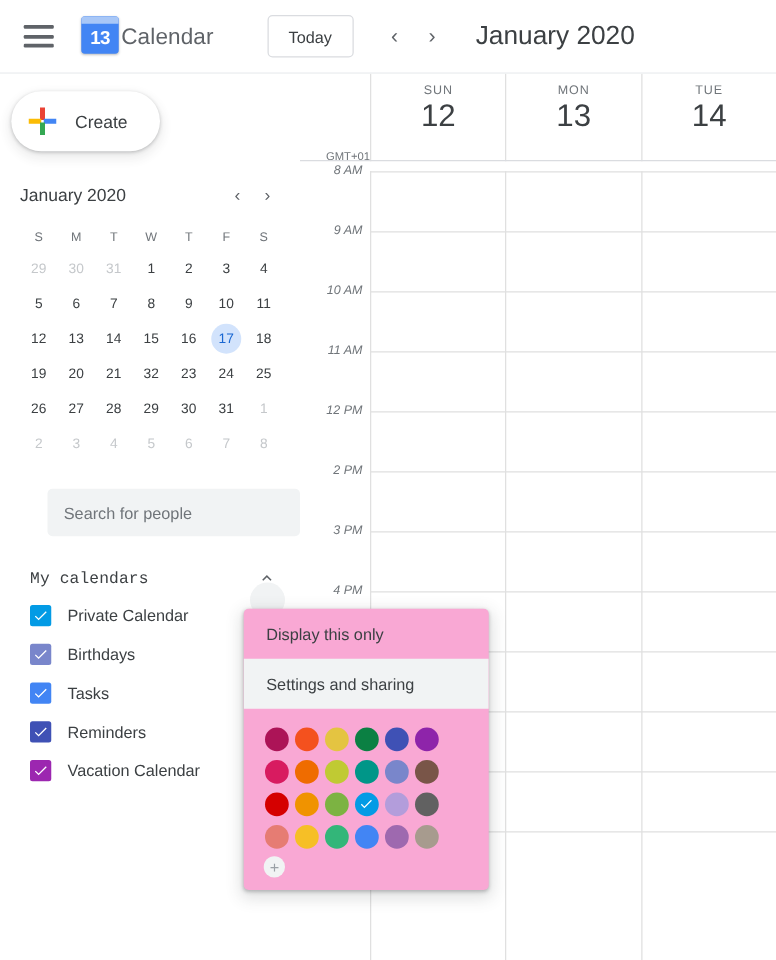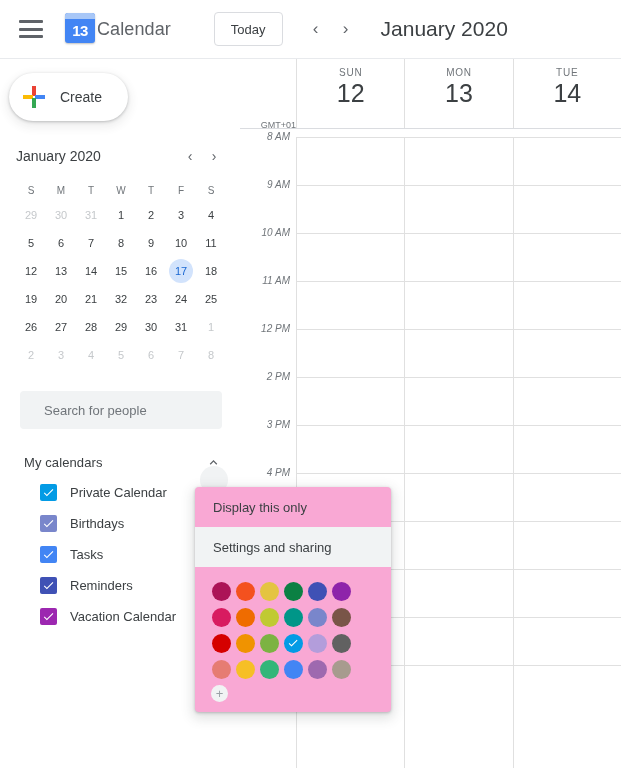--- a/index.html
+++ b/index.html
@@ -122,48 +122,48 @@
     border-radius: 50%;
   }
   .mini-day.other { color: #c5c8cb; }
   .mini-day.sel {
     background: #d2e3fc; color: #1967d2; font-weight: 500;
     width: 24px; height: 24px; margin: 2px auto;
   }
 
   
   .search-people {
-    margin: 22px 0 0 20px;
+    margin: 22px 0 0 38px;
     width: 202px; height: 38px;
     background: #f1f3f4; border: none; border-radius: 4px;
-    padding: 0 24px;
+    padding: 0 13px;
     font-size: 13px; color: #4c1d95; font-family: inherit;
   }
   .search-people::placeholder { color: #70757a; }
 
   
   .cal-section { margin-top: 18px; }
   .section-head {
     display: flex; align-items: center;
     height: 30px; padding: 0 16px 0 24px;
     cursor: pointer;
   }
-  .section-title { font-size: 13px; color: #3c4043; font-weight: 500; flex: 1; letter-spacing: 0.1px; }
+  .section-title { font-size: 13px; color: #3c4043; font-weight: 500; flex: 1; letter-spacing: 0.1px; font-family: Liberation Mono, monospace; }
   .chev {
     width: 22px; height: 22px; display: flex; align-items: center; justify-content: center;
     color: #5f6368; font-size: 11px;
   }
   .plus-icon {
     width: 22px; height: 22px; display: flex; align-items: center; justify-content: center;
     color: #5f6368; font-size: 19px; font-weight: 300; cursor: pointer;
   }
   .cal-row {
     display: flex; align-items: center;
     height: 31px; padding-left: 24px;
-    cursor: pointer; position: relative; margin-left: 16px;
+    cursor: pointer; position: relative;
   }
   .cal-cb {
     width: 17px; height: 17px; border-radius: 2px;
     display: flex; align-items: center; justify-content: center;
     flex: 0 0 auto;
   }
   .cal-cb svg { width: 13px; height: 13px; }
   .cal-name {
     margin-left: 13px; font-size: 13px; color: #3c4043;
     white-space: nowrap;

